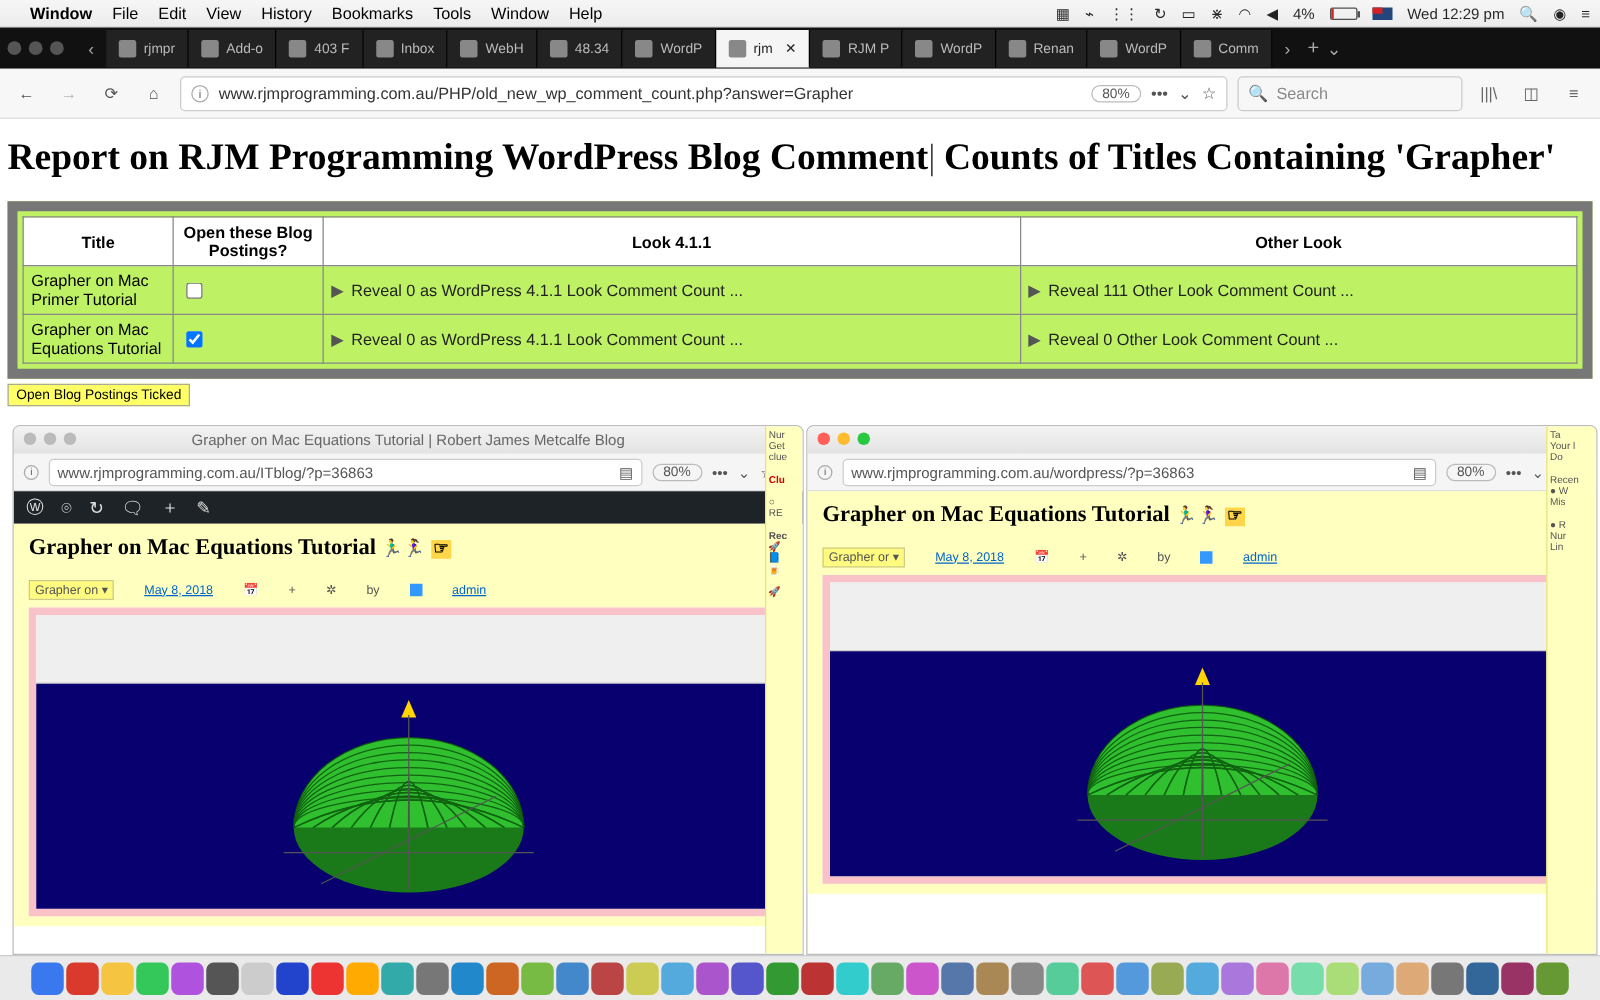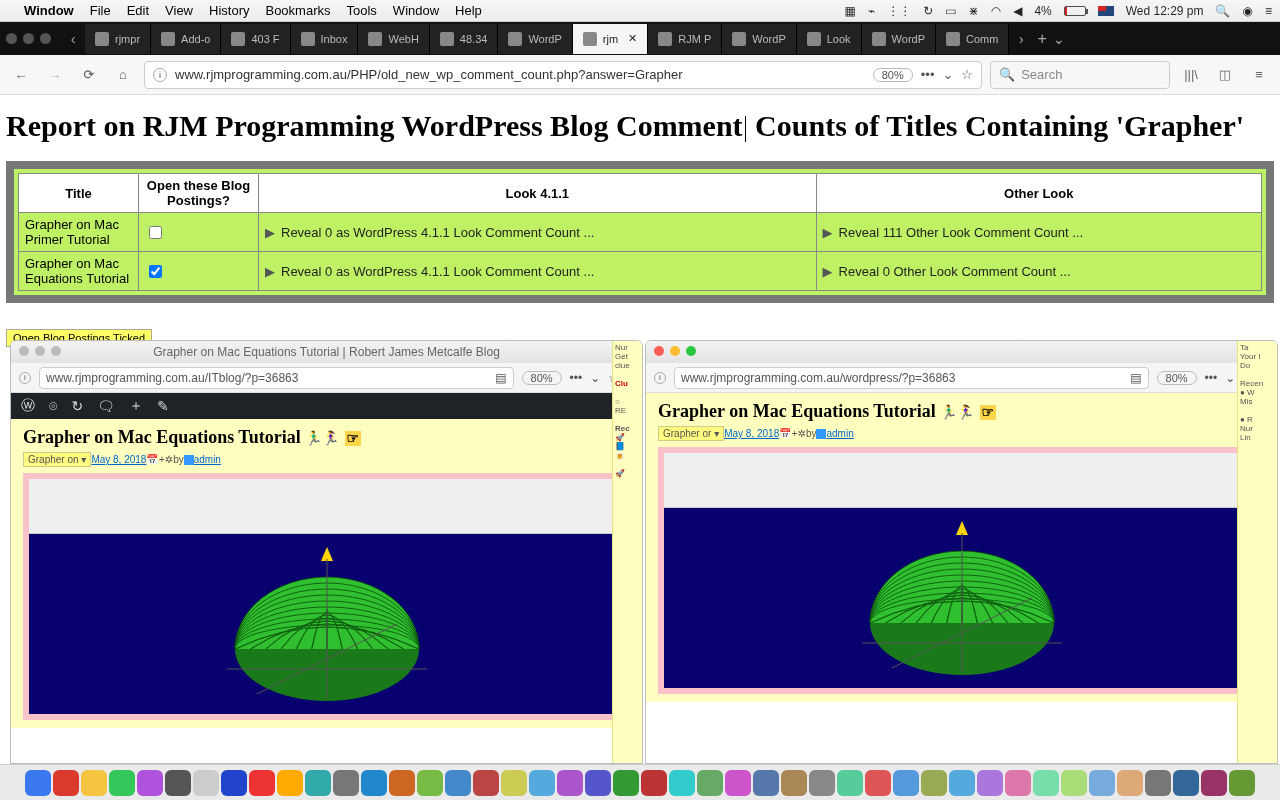--- a/index.html
+++ b/index.html
@@ -39,35 +39,35 @@
   .page{padding:8px 6px;}
   h1.title{font-family:Georgia,"Times New Roman",serif;font-size:30px;font-weight:700;margin:6px 0 18px;}
   .cursor{display:inline-block;border-left:1px solid #000;height:26px;vertical-align:middle;margin:0 2px;}
 
   .tblwrap{border:8px solid #777;padding:4px;background:#bef264;}
   table.rep{width:100%;border-collapse:collapse;}
   table.rep th,table.rep td{border:1px solid #888;padding:4px 6px;font-size:13px;}
   table.rep th{font-weight:700;text-align:center;background:#fff;}
   .detail{color:#222;}
   .tri{color:#555;margin-right:6px;}
-  .btn-open{display:inline-block;background:#ffff66;border:1px solid #aa9;padding:2px 6px;font-size:11px;margin-top:26px;}
+  .btn-open{display:inline-block;background:#ffff66;border:1px solid #aa9;padding:2px 6px;font-size:11px;margin-top:4px;}
 
   
   .dual{display:flex;gap:2px;position:absolute;top:340px;left:10px;right:2px;bottom:36px;}
   .miniwin{flex:1;border:1px solid #bcbcbc;border-radius:6px 6px 0 0;overflow:hidden;background:#fff;display:flex;flex-direction:column; position:relative;}
   .mwtitle{height:22px;background:linear-gradient(#f3f3f3,#e3e3e3);display:flex;align-items:center;justify-content:center;position:relative;font-size:12px;color:#666;}
   .mwdots{position:absolute;left:8px;top:5px;display:flex;gap:6px;}
   .mwdots span{width:10px;height:10px;border-radius:50%;display:inline-block;}
   .mwurl{height:30px;background:#f5f5f5;border-bottom:1px solid #ddd;display:flex;align-items:center;padding:0 8px;gap:8px;font-size:12px;color:#555;}
   .mwurl .addr2{flex:1;border:1px solid #ccc;border-radius:4px;height:22px;display:flex;align-items:center;padding:0 6px;background:#fff;gap:8px;}
   .wpbar{height:26px;background:#1d2327;display:flex;align-items:center;gap:14px;padding:0 10px;color:#ddd;}
   .wpbar span{font-size:14px;}
   .post{background:#ffffbf;padding:8px 12px;position:relative;}
   .post h2{margin:0;font-family:Georgia,serif;font-size:18px;font-weight:700;}
-  .post .meta{font-size:10px;color:#555;margin-top:4px;display:flex;gap:0;align-items:center;}
+  .post .meta{font-size:10px;color:#555;margin-top:16px;display:flex;gap:24px;align-items:center;}
   .tag{background:#fffa80;border:1px solid #cc8;padding:1px 4px;font-size:10px;}
   .link{color:#06c;text-decoration:underline;}
   .graphshot{margin:6px 0 0;border:6px solid #f9c2c8;background:#fff;}
   .gs-top{height:55px;background:#efefef;border-bottom:1px solid #ccc;}
   .gs-canvas{height:180px;background:#08006e;position:relative;}
   .emoji{font-size:14px;}
   .sidecol{width:40px;position:absolute;right:0;top:0;bottom:0;background:#ffffbf;border-left:1px solid #e8e280;font-size:8px;color:#555;padding:2px;overflow:hidden;}
   svg.dome{position:absolute;left:50%;top:50%;transform:translate(-50%,-50%);}
 
   
@@ -153,21 +153,21 @@
       <div class="tab">
         <span class="favicon"></span>
         <span>RJM P</span>
       </div>
       <div class="tab">
         <span class="favicon"></span>
         <span>WordP</span>
       </div>
       <div class="tab">
         <span class="favicon"></span>
-        <span>Look</span>
+        <span>Renan</span>
       </div>
       <div class="tab">
         <span class="favicon"></span>
         <span>WordP</span>
       </div>
       <div class="tab">
         <span class="favicon"></span>
         <span>Comm</span>
       </div>
     </div>

